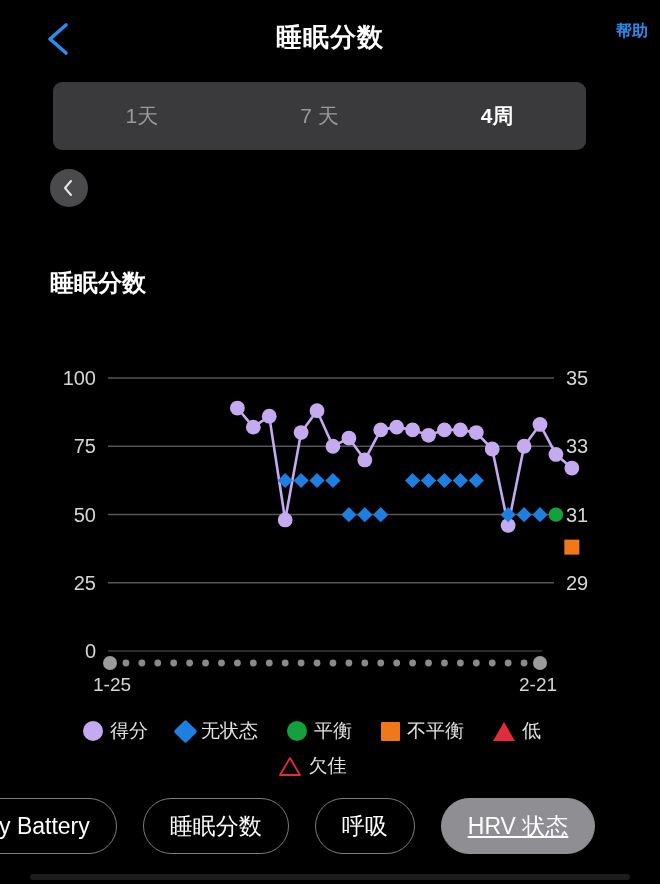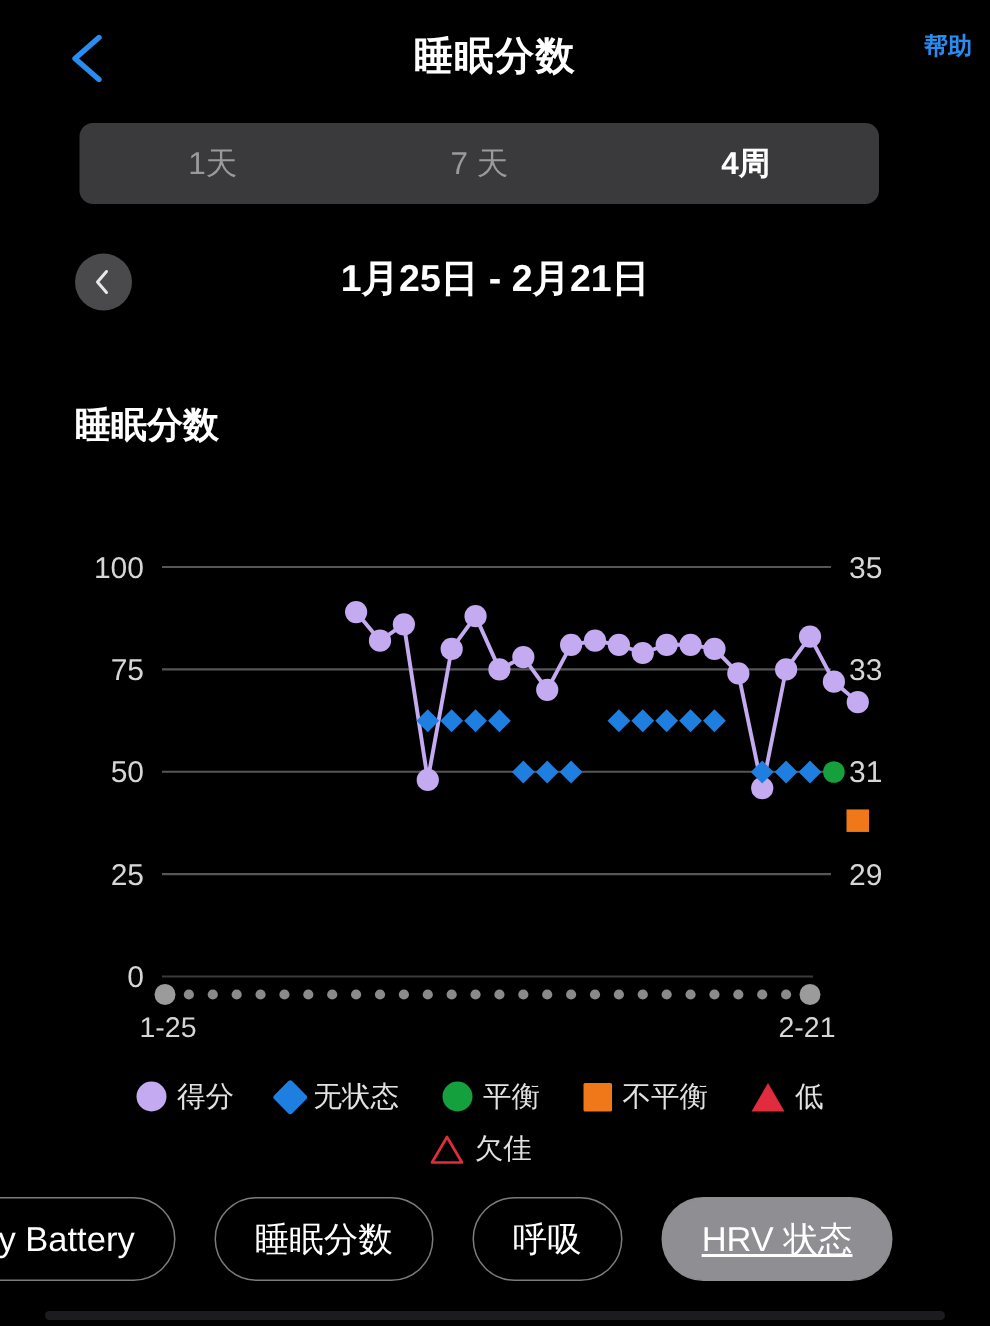--- a/index.html
+++ b/index.html
@@ -26,21 +26,21 @@
     letter-spacing: 1px;
   }
   .help-link {
     position: absolute; right: 12px; top: 21px;
     color: #2b8cf0; font-size: 16px; font-weight: 700; cursor: pointer;
   }
 
   
   .segmented {
     position: absolute; left: 53px; top: 82px;
-    width: 533px; height: 54px;
+    width: 533px; height: 68px;
     background: #3a3a3c; border-radius: 9px;
     display: flex; align-items: stretch;
   }
   .seg {
     flex: 1 1 0; display: flex; align-items: center; justify-content: center;
     color: #9a9a9e; font-size: 21px; cursor: pointer;
     border-radius: 7px;
   }
   .seg.active { color: #ffffff; font-weight: 700; }
 
@@ -66,21 +66,21 @@
   }
 
   
   .chart-wrap {
     position: absolute; left: 0; top: 350px; width: 660px; height: 350px;
   }
   .chart-svg { display: block; }
 
   
   .legend {
-    position: absolute; left: 8px; top: 718px; width: 624px;
+    position: absolute; left: 0; top: 718px; width: 624px;
   }
   .legend-row {
     display: flex; align-items: center; justify-content: center;
     gap: 11px; margin-bottom: 9px;
   }
   .legend-item { display: flex; align-items: center; gap: 7px; margin: 0 9px; }
   .legend-label { color: #e2e2e2; font-size: 19px; }
   .sw-circle { width: 20px; height: 20px; border-radius: 50%; display: block; }
   .sw-diamond { width: 17px; height: 17px; display: block; transform: rotate(45deg); border-radius: 2px; }
   .sw-square { width: 19px; height: 19px; display: block; border-radius: 1px; }
@@ -127,21 +127,20 @@
     <div class="seg">7 天</div>
     <div class="seg active">4周</div>
   </div>
 
   <div class="date-row">
     <div class="date-prev">
       <svg width="14" height="18" viewBox="0 0 14 18" aria-hidden="true">
         <polyline points="9,2 3,9 9,16" fill="none" stroke="#e8e8e8" stroke-width="2" stroke-linecap="round" stroke-linejoin="round"></polyline>
       </svg>
     </div>
-    <div class="date-range">1月25日 - 2月21日</div>
   </div>
 
   <div class="section-title">睡眠分数</div>
 
   <div class="chart-wrap">
     <svg class="chart-svg" id="chart-svg" width="660" height="350" viewBox="0 0 660 350" aria-hidden="true">
         <line x1="108" y1="301" x2="542" y2="301" stroke="#3a3a3a" stroke-width="1.4"></line>
         <line x1="108" y1="232.75" x2="554" y2="232.75" stroke="#565656" stroke-width="1.4"></line>
         <line x1="108" y1="164.5" x2="554" y2="164.5" stroke="#565656" stroke-width="1.4"></line>
         <line x1="108" y1="96.25" x2="554" y2="96.25" stroke="#565656" stroke-width="1.4"></line>

